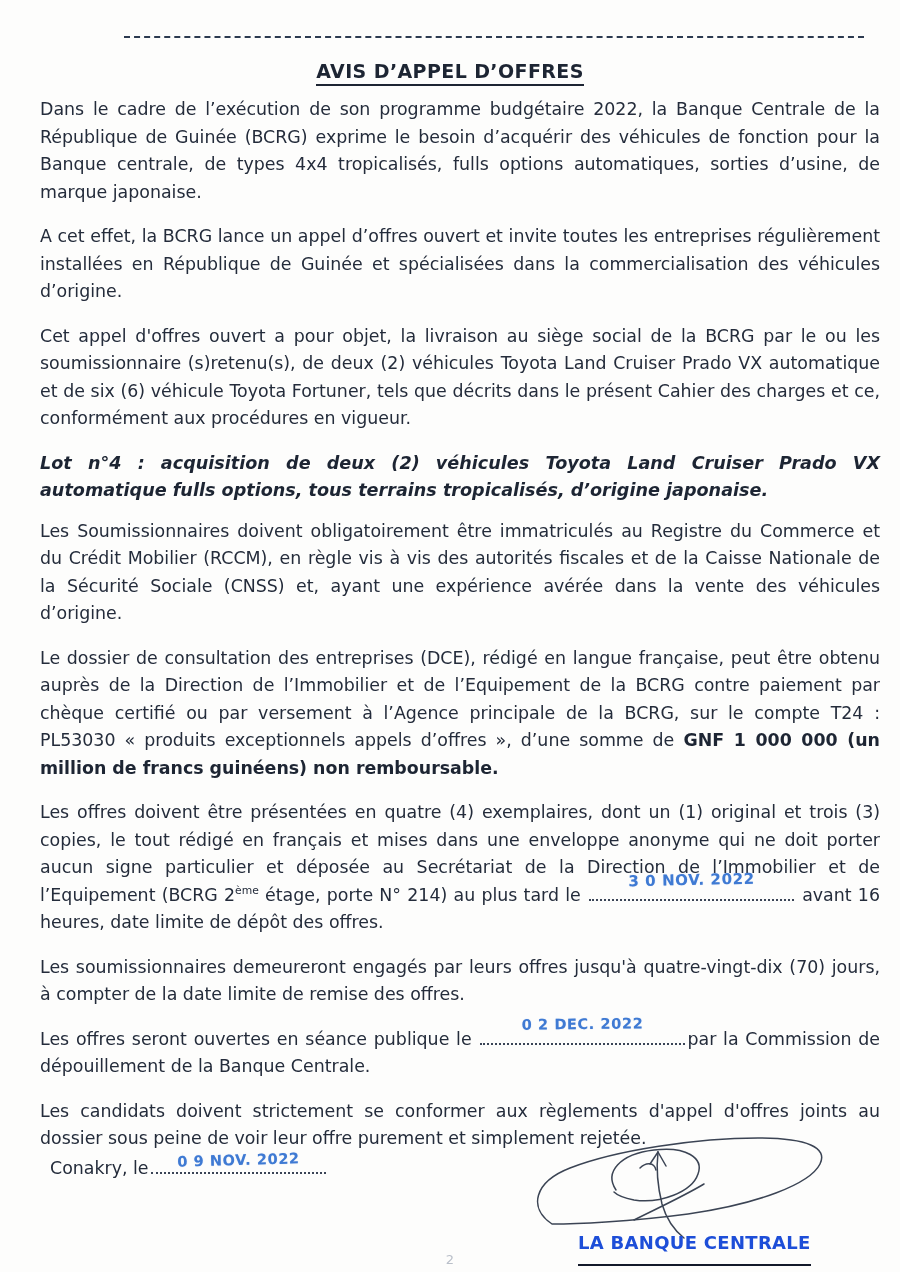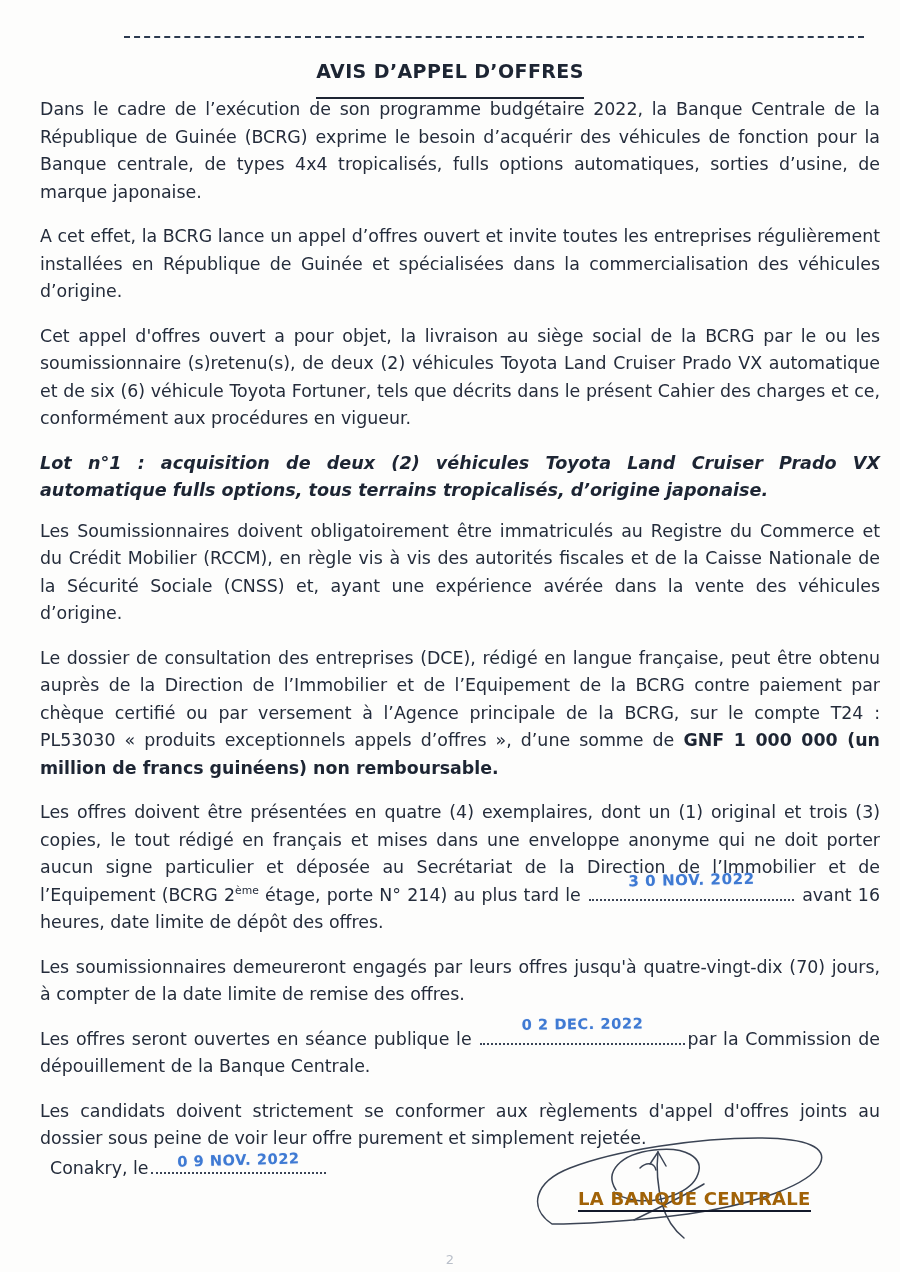--- a/index.html
+++ b/index.html
@@ -50,21 +50,21 @@
     left: 0;
     width: 900px;
     text-align: center;
     font-weight: bold;
     font-size: 19px;
     letter-spacing: 0.4px;
     color: #1d2533;
   }
   .doc-title span {
     border-bottom: 2px solid #1d2533;
-    padding-bottom: 15px;
+    padding-bottom: 2px;
   }
 
   
   .body-wrap {
     position: absolute;
     top: 96px;
     left: 40px;
     width: 840px;
   }
   p.para {
@@ -140,28 +140,28 @@
   }
   .sig-svg {
     position: absolute;
     top: 0;
     left: 0;
     width: 380px;
     height: 130px;
   }
   .sig-label {
     position: absolute;
-    top: 1188px;
+    top: 1232px;
     left: 578px;
     font-weight: bold;
     font-size: 18px;
     letter-spacing: 0.3px;
-    color: #a16207;
+    color: #1d4ed8;
     border-bottom: 2.5px solid #13192a;
-    padding-bottom: 1px;
+    padding-bottom: 11px;
     white-space: nowrap;
   }
   .page-num {
     position: absolute;
     top: 1252px;
     left: 0;
     width: 900px;
     text-align: center;
     font-size: 13px;
     color: #b9bfc9;
@@ -179,21 +179,21 @@
 
   <div class="body-wrap">
 
     <p class="para">Dans le cadre de l’exécution de son programme budgétaire 2022, la Banque Centrale de la République de Guinée (BCRG) exprime le besoin d’acquérir des véhicules de fonction pour la Banque centrale, de types 4x4 tropicalisés, fulls options automatiques, sorties d’usine, de marque japonaise.</p>
 
     <p class="para">A cet effet, la BCRG lance un appel d’offres ouvert et invite toutes les entreprises régulièrement installées en République de Guinée et spécialisées dans la commercialisation des véhicules d’origine.</p>
 
     <p class="para">Cet appel d'offres ouvert a pour objet, la livraison au siège social de la BCRG par le ou les soumissionnaire (s)retenu(s), de deux (2) véhicules Toyota Land Cruiser Prado VX automatique et de six (6) véhicule Toyota Fortuner, tels que décrits dans le présent Cahier des charges et ce, conformément aux procédures en vigueur.</p>
 
 
-    <p class="lot">Lot n°1 : acquisition de deux (2) véhicules Toyota Land Cruiser Prado VX automatique fulls options, tous terrains tropicalisés, d’origine japonaise.</p>
+    <p class="lot">Lot n°4 : acquisition de deux (2) véhicules Toyota Land Cruiser Prado VX automatique fulls options, tous terrains tropicalisés, d’origine japonaise.</p>
 
 
     <p class="para">Les Soumissionnaires doivent obligatoirement être immatriculés au Registre du Commerce et du Crédit Mobilier (RCCM), en règle vis à vis des autorités fiscales et de la Caisse Nationale de la Sécurité Sociale (CNSS) et, ayant une expérience avérée dans la vente des véhicules d’origine.</p>
 
     <p class="para"><span>Le dossier de consultation des entreprises (DCE), rédigé en langue française, peut être obtenu auprès de la Direction de l’Immobilier et de l’Equipement de la BCRG contre paiement par chèque certifié ou par versement à l’Agence principale de la BCRG, sur le compte T24 : PL53030 « produits exceptionnels appels d’offres », d’une somme de </span><b class="strong">GNF 1 000 000 (un million de francs guinéens) non remboursable.</b></p>
 
     <p class="para"><span>Les offres doivent être présentées en quatre (4) exemplaires, dont un (1) original et trois (3) copies, le tout rédigé en français et mises dans une enveloppe anonyme qui ne doit porter aucun signe particulier et déposée au Secrétariat de la Direction de l’Immobilier et de l’Equipement (BCRG 2</span><sup class="ord">ème</sup><span> étage, porte N° 214) au plus tard le </span><span class="blank w-xl"><span class="stamp">3 0 NOV. 2022</span></span><span> avant 16 heures, date limite de dépôt des offres.</span></p>
 
     <p class="para">Les soumissionnaires demeureront engagés par leurs offres jusqu'à quatre-vingt-dix (70) jours, à compter de la date limite de remise des offres.</p>
 

